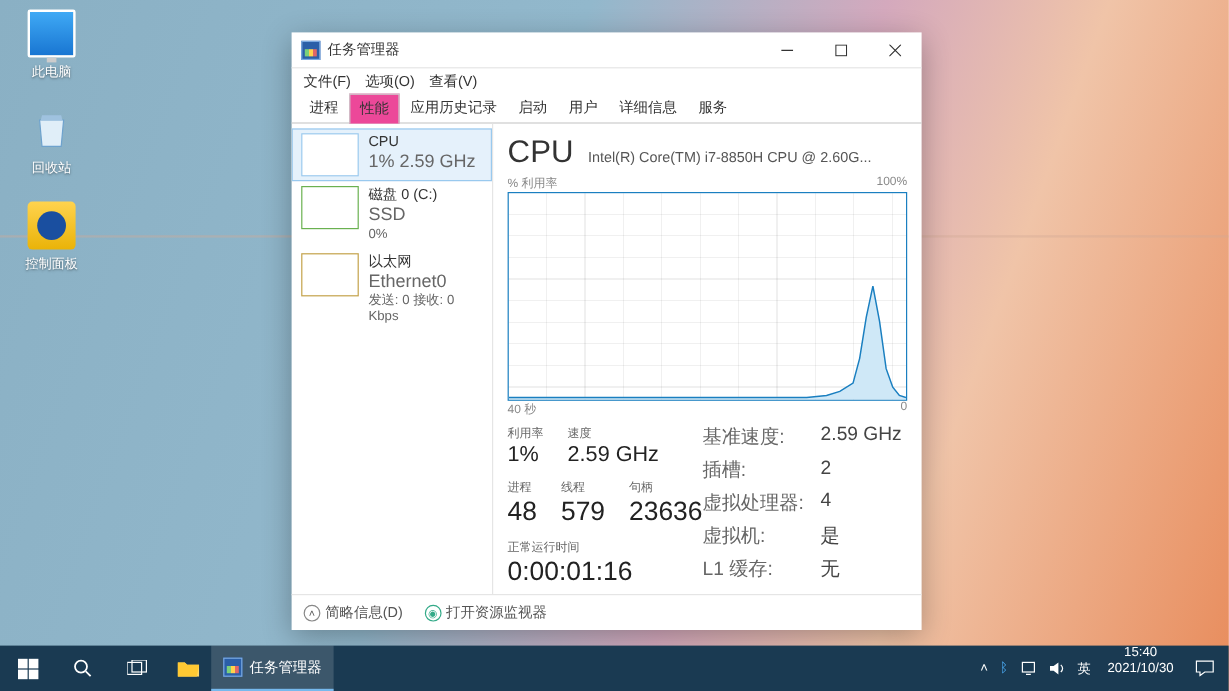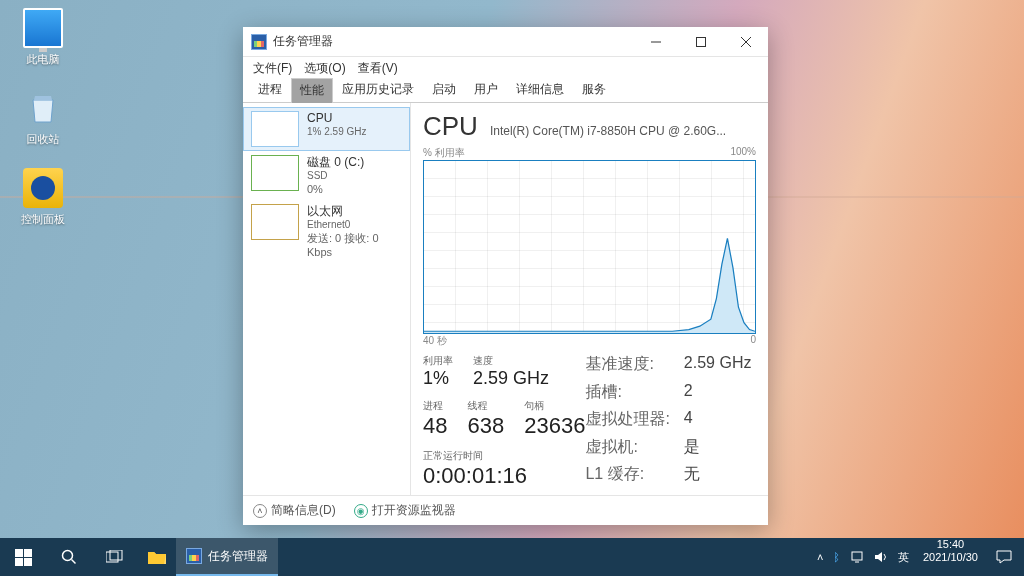--- a/index.html
+++ b/index.html
@@ -24,34 +24,34 @@
 .window { position:absolute; left:243px; top:27px; width:525px; height:498px; background:#fff; box-shadow:0 6px 24px rgba(0,0,0,.3); display:flex; flex-direction:column; font-size:12px; color:#333; }
 .titlebar { height:30px; display:flex; align-items:center; padding:0 0 0 8px; border-bottom:1px solid #e5e5e5; }
 .titlebar .ticon { width:16px; height:16px; margin-right:6px; }
 .titlebar .title { flex:0 0 auto; }
 .titlebar .sp { flex:1; }
 .winbtn { width:45px; height:30px; display:flex; align-items:center; justify-content:center; }
 .menubar { height:22px; display:flex; align-items:center; gap:4px; padding:0 6px; font-size:12px; }
 .menuitem { padding:2px 4px; }
 .tabs { height:24px; display:flex; align-items:flex-end; gap:0; padding:0 6px; border-bottom:1px solid #ccc; font-size:12px; }
 .tab { padding:3px 8px 4px; border:1px solid transparent; border-bottom:none; cursor:pointer; }
-.tab.active { border-color:#ccc; background:#a3a3a3; position:relative; top:1px; }
+.tab.active { border-color:#ccc; background:#ec4899; position:relative; top:1px; }
 .body { flex:1; display:flex; overflow:hidden; }
 
 
 .side { width:168px; border-right:1px solid #e5e5e5; padding:4px 0; overflow:hidden; }
 .side-item { display:flex; gap:8px; padding:4px 8px; cursor:pointer; }
 .side-item.sel { background:#e5f1fb; outline:1px solid #99c9ee; outline-offset:-1px; }
 .thumb { width:48px; height:36px; border:1px solid #99c9ee; background:#fff; position:relative; flex-shrink:0; }
 .thumb.mem { border-color:#c080c0; }
 .thumb.disk { border-color:#6ab150; }
 .thumb.net { border-color:#c4a24a; }
 .side-item .lbls { line-height:1.25; }
 .side-item .l1 { font-size:12px; }
-.side-item .l2 { font-size:10px; color:#666; }
+.side-item .l2 { font-size:15px; color:#666; }
 .side-item .l3 { font-size:11px; color:#666; }
 
 
 .main { flex:1; padding:8px 12px 6px; display:flex; flex-direction:column; }
 .hdr { display:flex; align-items:baseline; gap:12px; margin-bottom:4px; }
 .hdr h1 { font-size:26px; font-weight:400; }
 .hdr .sub { font-size:12px; color:#555; flex:1; white-space:nowrap; overflow:hidden; text-overflow:ellipsis; }
 .axis { display:flex; justify-content:space-between; font-size:10px; color:#888; }
 .chart { height:178px; border:1px solid #1a7fc0; position:relative; background:
   repeating-linear-gradient(to right, transparent 0 31px, rgba(0,0,0,.06) 31px 32px),
@@ -210,21 +210,21 @@
               <div class="v big">2.59 GHz</div>
             </div>
           </div>
           <div class="row3">
             <div class="statblock">
               <div class="k">进程</div>
               <div class="v">48</div>
             </div>
             <div class="statblock">
               <div class="k">线程</div>
-              <div class="v">638</div>
+              <div class="v">579</div>
             </div>
             <div class="statblock">
               <div class="k">句柄</div>
               <div class="v">23636</div>
             </div>
           </div>
           <div class="statblock" style="margin-top:4px">
             <div class="k">正常运行时间</div>
             <div class="v">0:00:01:16</div>
           </div>

